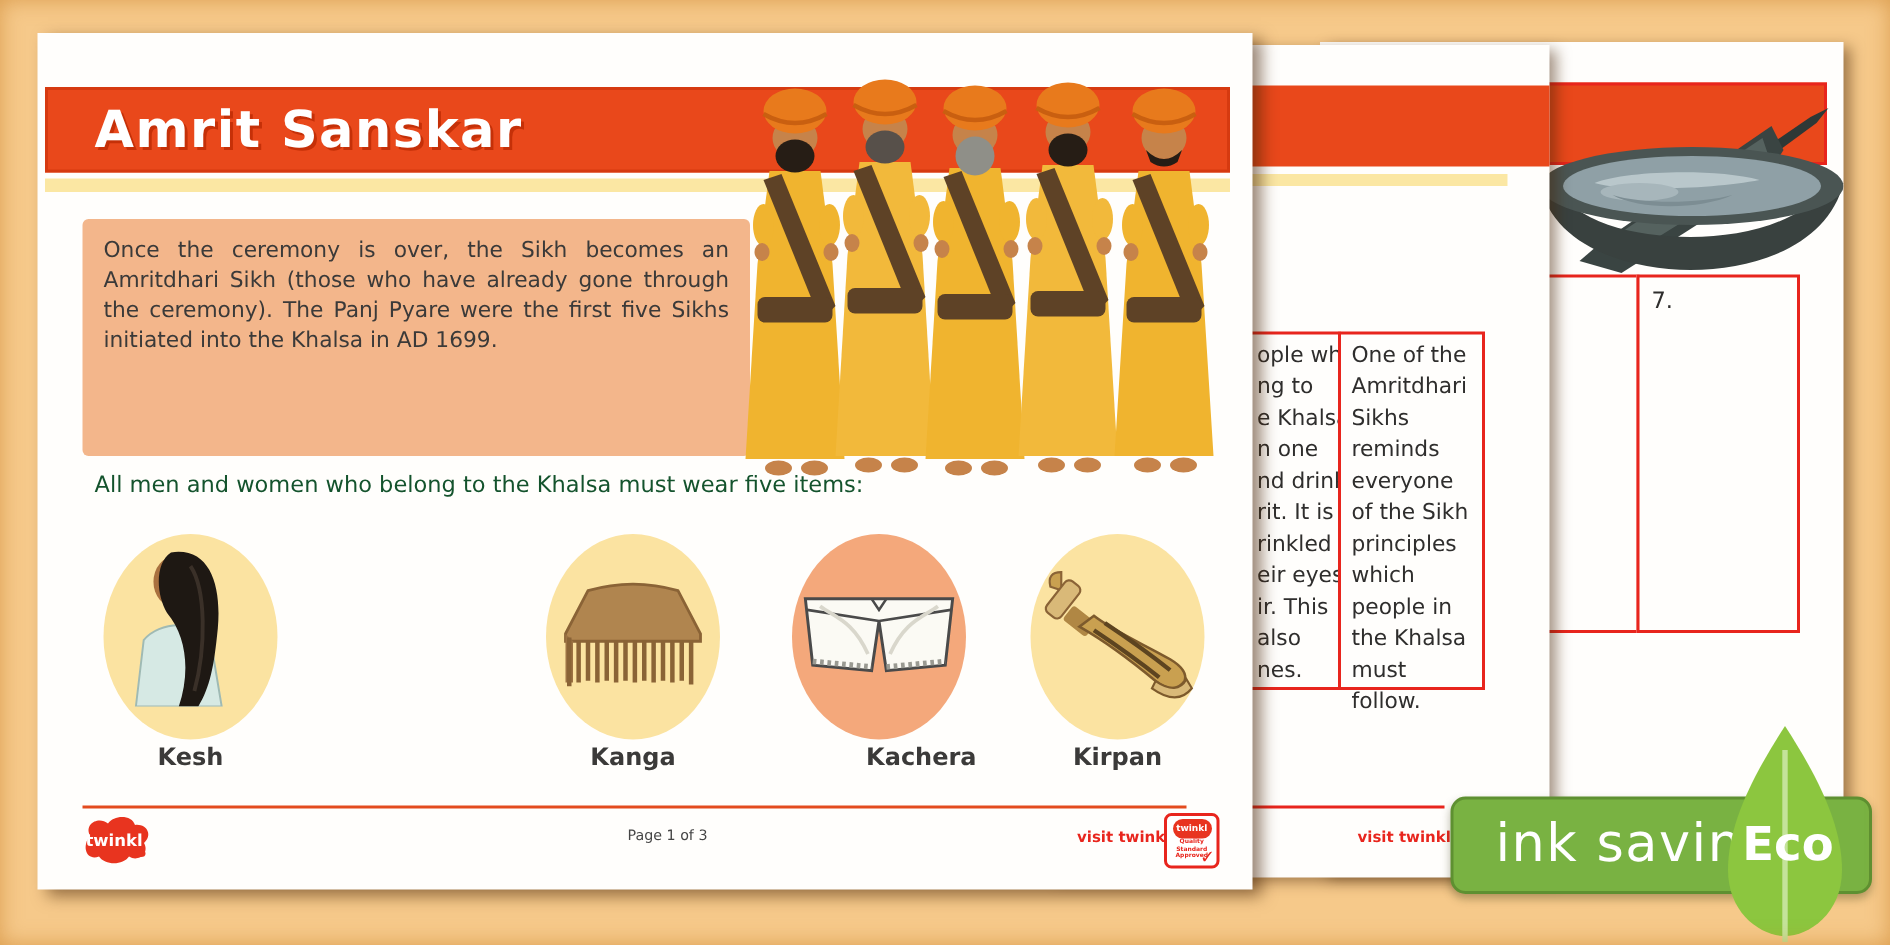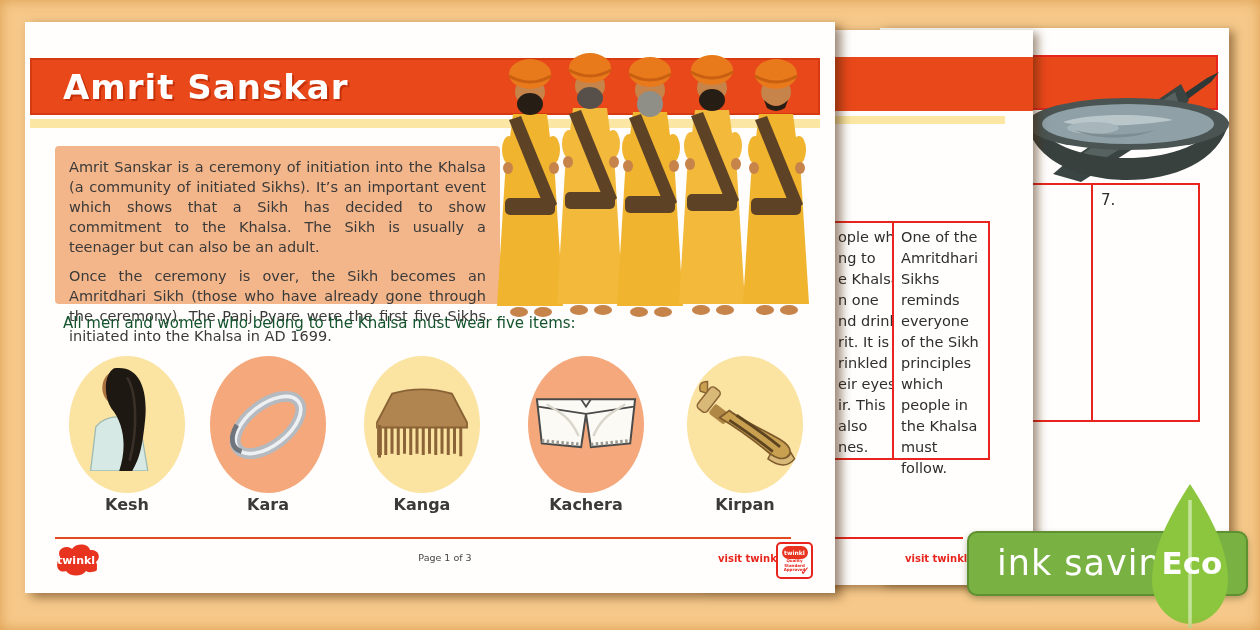--- a/index.html
+++ b/index.html
@@ -33,21 +33,21 @@
   .intro-box p{margin:0 0 9px 0;}
   .men-illustration{position:absolute;left:468px;top:30px;width:324px;height:270px;z-index:5;}
   .items-intro{position:absolute;left:38px;top:292px;font-size:15px;color:#14532d;}
   .item{position:absolute;width:130px;top:334px;text-align:center;}
   .item .disc{width:116px;height:137px;border-radius:50%;margin:0 auto;position:relative;}
   .disc.yellow{background:#fbe3a1;}
   .disc.orange{background:#f4a87b;}
   .item .disc svg{position:absolute;left:50%;top:50%;transform:translate(-50%,-50%);}
   .item .lbl{margin-top:2px;font-weight:bold;font-size:16px;color:#3b3a39;}
   #item-kesh{left:37px;}  #item-kara{left:178px;} #item-kanga{left:332px;}
-  #item-kachera{left:496px;} #item-kirpan{left:655px;text-align:center;}
+  #item-kachera{left:496px;text-align:right;} #item-kirpan{left:655px;text-align:center;}
   #item-kesh .disc svg{top:46%;}
 
   #page1 .redline{left:30px;top:515px;width:736px;}
   .twinkl-logo{position:absolute;left:25px;top:521px;width:52px;height:38px;}
   .page-indicator{position:absolute;left:360px;top:530px;width:120px;text-align:center;font-size:9.5px;color:#454545;}
   .visit-link{position:absolute;font-size:10px;font-weight:bold;color:#e8251d;}
   #page1 .visit-link{left:693px;top:531px;}
   .quality-badge{
     position:absolute;left:751px;top:520px;width:37px;height:37px;background:#fff;
     border:2px solid #e8251d;border-radius:5px;box-sizing:border-box;text-align:center;
@@ -138,21 +138,20 @@
   <div class="redline"></div>
   <div class="visit-link">visit twinkl.com</div>
 </div>
 
 <div class="sheet" id="page1">
   <div class="band"></div>
   <div class="page-title">Amrit Sanskar</div>
   <div class="stripe"></div>
 
   <div class="intro-box">
-    <p>Amrit Sanskar is a ceremony of initiation into the Khalsa (a community of initiated Sikhs). It’s an important event which shows that a Sikh has decided to show commitment to the Khalsa. The Sikh is usually a teenager but can also be an adult.</p>
     <p>Once the ceremony is over, the Sikh becomes an Amritdhari Sikh (those who have already gone through the ceremony).  The Panj Pyare were the first five Sikhs initiated into the Khalsa in AD 1699.</p>
   </div>
 
   <svg class="men-illustration" viewBox="0 0 324 270">
     <g id="men">
 
       <g transform="translate(2,6)">
         <polygon points="18,56 52,56 60,118 68,248 2,248 10,118" fill="#f0b42f"></polygon>
         <polygon points="14,62 26,58 62,146 52,156" fill="#5e4226"></polygon>
         <rect x="10" y="140" width="50" height="17" rx="5" fill="#5e4226"></rect>
@@ -238,30 +237,20 @@
       <svg width="78" height="104" viewBox="0 0 60 80">
         <path d="M6,46 C14,36 34,36 40,44 L46,80 L2,80 Z" fill="#d6e9e4" stroke="#9fbab4" stroke-width="1"></path>
         <ellipse cx="22" cy="16" rx="11" ry="13" fill="#a9713f"></ellipse>
         <path d="M20,1 C40,-2 46,18 44,40 C42,60 40,70 34,80 L24,80 C30,62 28,44 18,32 C12,22 12,6 20,1 Z" fill="#1e1813"></path>
         <path d="M30,8 C38,20 38,50 32,72" stroke="#3a3028" stroke-width="2" fill="none"></path>
       </svg>
     </div>
     <div class="lbl">Kesh</div>
   </div>
 
-  <div class="item" id="item-kara">
-    <div class="disc orange">
-      <svg width="96" height="96" viewBox="0 0 80 80">
-        <ellipse cx="40" cy="40" rx="32" ry="17" transform="rotate(-38 40 40)" fill="none" stroke="#b4bac0" stroke-width="9"></ellipse>
-        <ellipse cx="40" cy="40" rx="32" ry="17" transform="rotate(-38 40 40)" fill="none" stroke="#eef1f3" stroke-width="3"></ellipse>
-        <path d="M18,62 A32,17 -38 0 1 14,40" fill="none" stroke="#6f757c" stroke-width="4" transform="rotate(0 40 40)"></path>
-      </svg>
-    </div>
-    <div class="lbl">Kara</div>
-  </div>
 
   <div class="item" id="item-kanga">
     <div class="disc yellow">
       <svg width="100" height="80" viewBox="0 0 80 64">
         <path d="M4,30 L16,7 Q40,0 64,7 L76,30 L76,34 L4,34 Z" fill="#b0854f" stroke="#8a6336" stroke-width="1.5"></path>
         <path d="M4,30 L4,56 L8,56 L8,34" fill="#9c7243"></path>
         <g stroke="#8a6336" stroke-width="2.4">
           <line x1="6" y1="32" x2="6" y2="58"></line>
             <line x1="11" y1="34" x2="11" y2="56"></line>
           <line x1="16" y1="34" x2="16" y2="55"></line>

